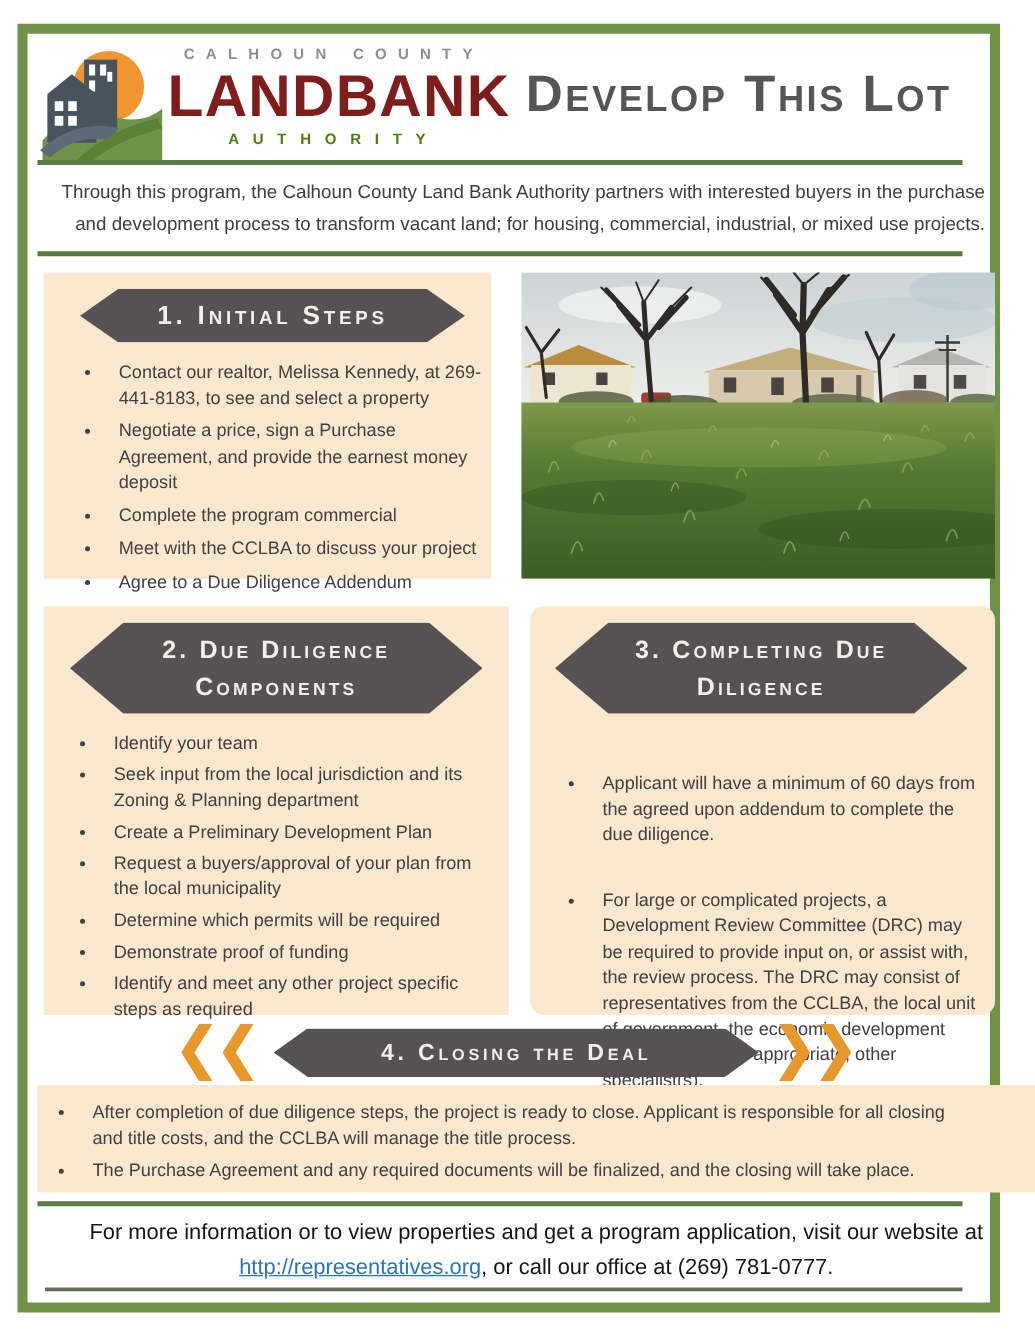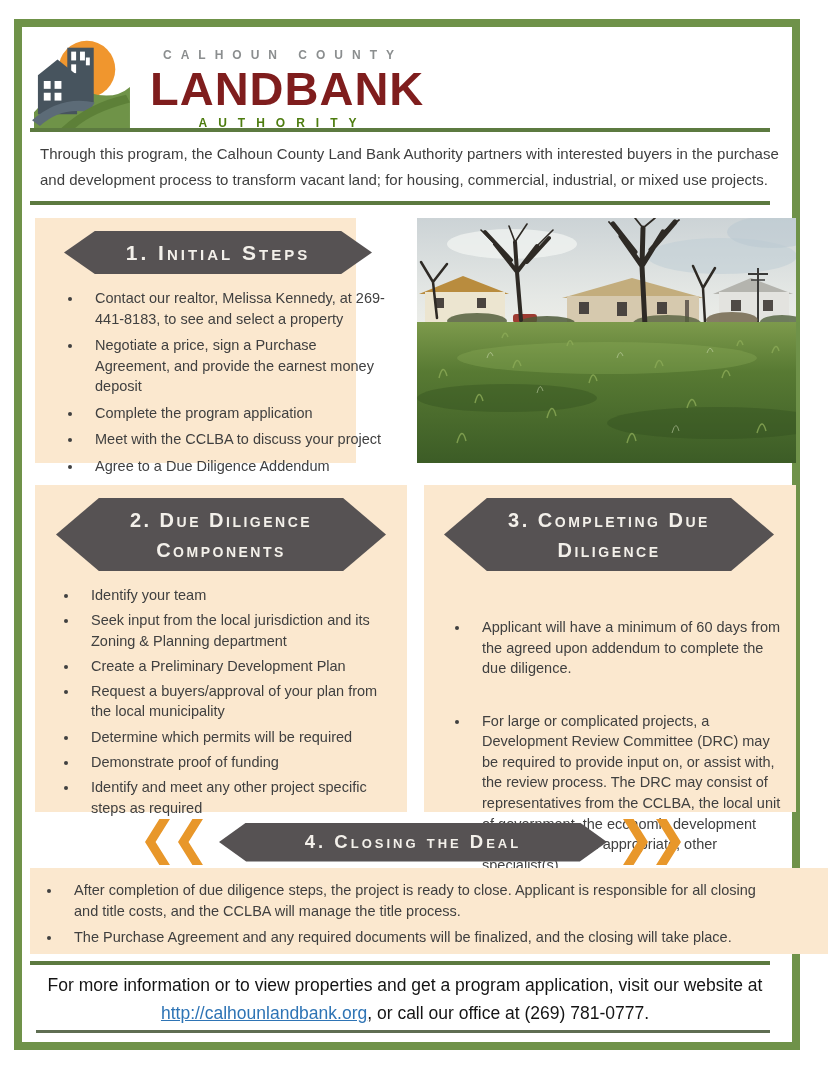--- a/index.html
+++ b/index.html
@@ -4,31 +4,31 @@
 <style>
   * { margin:0; padding:0; box-sizing:border-box; }
   html,body { background:#ffffff; }
   body { width:828px; height:1072px; font-family:"Liberation Sans", sans-serif; position:relative; }
   .page { position:absolute; left:0; top:0; width:828px; height:1072px; background:#ffffff; overflow:hidden; }
   .frame { position:absolute; left:14px; top:19px; width:786px; height:1031px; border:8px solid #6f9249; background:transparent; }
 
   
   .logo-wrap { position:absolute; left:30px; top:32px; width:370px; height:100px; }
   .logo-icon { position:absolute; left:2px; top:2px; width:98px; height:94px; }
-  .logo-text { position:absolute; left:104px; top:16px; width:266px; text-align:center;margin-left:16px; }
+  .logo-text { position:absolute; left:104px; top:4px; width:266px; text-align:center; }
   .logo-top { font-size:12px; letter-spacing:9px; color:#8b8e8f; font-weight:bold; }
   .logo-main { font-size:47px; font-weight:bold; color:#7f1d1d; letter-spacing:1px; line-height:1.05; margin-top:2px; }
   .logo-bottom { font-size:12px; letter-spacing:11px; color:#4d7c0f; font-weight:bold; margin-top:3px; }
   .doc-title { position:absolute; left:398px; top:52px; width:386px; text-align:center;
                font-variant:small-caps; font-weight:bold; font-size:41px; letter-spacing:2px; color:#57545​5; color:#585556; }
 
   .rule { position:absolute; height:4px; background:#5c7a40; }
   .rule-thin { position:absolute; height:3px; background:#5f6e52; }
 
-  .intro { position:absolute; left:40px; top:141px; width:748px; text-align:left;
+  .intro { position:absolute; left:40px; top:141px; width:748px; text-align:right;
            font-size:15px; line-height:1.73; color:#3e3e3e; }
 
   
   .panel { position:absolute; background:#fbe8cf; }
   .hex { background:#565253; color:#f3f0ea; font-variant:small-caps; font-weight:bold;
          text-align:center; display:flex; align-items:center; justify-content:center; }
   .hex-one { clip-path:polygon(10% 0,90% 0,100% 50%,90% 100%,10% 100%,0 50%); }
   .hex-two { clip-path:polygon(13% 0,87% 0,100% 50%,87% 100%,13% 100%,0 50%); }
 
   .banner1 { position:absolute; left:29px; top:13px; width:308px; height:43px; font-size:21px; letter-spacing:3px; }
@@ -52,21 +52,21 @@
   
   .closing-row { position:absolute; left:30px; top:818px; width:766px; height:48px;
                  display:flex; align-items:center; justify-content:center; }
   .chev { width:32px; height:46px; background:#e8972a; }
   .chev-l { clip-path:polygon(45% 0,78% 0,33% 50%,78% 100%,45% 100%,0 50%); margin-right:1px; }
   .chev-r { clip-path:polygon(55% 0,22% 0,67% 50%,22% 100%,55% 100%,100% 50%); margin-left:1px; }
   .banner4 { width:388px; height:39px; font-size:18.5px; letter-spacing:3px; margin:0 8px;
              clip-path:polygon(7% 0,93% 0,100% 50%,93% 100%,7% 100%,0 50%); }
 
   
-  .footer { position:absolute; left:22px; top:971px; width:766px; text-align:center;
+  .footer { position:absolute; left:46px; top:971px; width:766px; text-align:center;
             font-size:17.5px; line-height:1.62; color:#141414; }
   .footer a { color:#2e74b5; text-decoration:underline; }
 </style>
 </head>
 <body>
 
 <div class="page">
   <div class="frame"></div>
 
   <div class="logo-wrap">
@@ -85,33 +85,34 @@
         <rect x="23" y="60" width="7" height="8" fill="#fff"></rect>
       <path d="M0 88 Q30 62 64 70 L58 80 Q30 74 8 94 Z" fill="#5c6b77"></path>
       <path d="M30 96 Q58 70 96 62 L100 70 Q62 80 44 96 Z" fill="#5d8038"></path>
     </svg>
     <div class="logo-text">
       <div class="logo-top">CALHOUN COUNTY</div>
       <div class="logo-main">LANDBANK</div>
       <div class="logo-bottom">AUTHORITY</div>
     </div>
   </div>
+  <div class="doc-title">Develop This Lot</div>
 
   <div class="rule" style="left:30px; top:128px; width:740px;"></div>
 
   <div class="intro">Through this program, the Calhoun County Land Bank Authority partners with interested buyers in the purchase and development process to transform vacant land; for housing, commercial, industrial, or mixed use projects.</div>
 
   <div class="rule" style="left:30px; top:201px; width:740px;"></div>
 
-  <div class="panel p1" style="left:35px; top:218px; width:321px; height:245px;">
+  <div class="panel p1" style="left:35px; top:218px; width:358px; height:245px;">
     <div class="hex hex-one banner1">1. Initial Steps</div>
     <ul class="bullets">
       <li>Contact our realtor, Melissa Kennedy, at 269-441-8183, to see and select a property</li>
       <li>Negotiate a price, sign a Purchase Agreement, and provide the earnest money deposit</li>
-      <li>Complete the program application</li>
+      <li>Complete the program commercial</li>
       <li>Meet with the CCLBA to discuss your project</li>
       <li>Agree to a Due Diligence Addendum</li>
     </ul>
   </div>
 
   <div class="photo">
     <svg viewBox="0 0 379 245" preserveAspectRatio="none">
       <defs>
         <linearGradient id="sky" x1="0" y1="0" x2="0" y2="1">
           <stop offset="0" stop-color="#ccd3d6"></stop>
@@ -202,21 +203,21 @@
       <li>Identify your team</li>
       <li>Seek input from the local jurisdiction and its Zoning &amp; Planning department</li>
       <li>Create a Preliminary Development Plan</li>
       <li>Request a buyers/approval of your plan from the local municipality</li>
       <li>Determine which permits will be required</li>
       <li>Demonstrate proof of funding</li>
       <li>Identify and meet any other project specific steps as required</li>
     </ul>
   </div>
 
-  <div class="panel p3" style="left:424px; top:485px; width:372px; height:327px;">
+  <div class="panel p3" style="left:424px; top:485px; width:372px; height:327px;border-radius:11px;">
     <div class="hex hex-two banner3">3. Completing Due Diligence</div>
     <ul class="bullets">
       <li>Applicant will have a minimum of 60 days from the agreed upon addendum to complete the due diligence.</li>
       <li>For large or complicated projects, a Development Review Committee (DRC) may be required to provide input on, or assist with, the review process. The DRC may consist of representatives from the CCLBA, the local unit of government, the economic development agency, and when appropriate, other specialist(s).</li>
     </ul>
   </div>
 
   <div class="closing-row">
     <div class="chev chev-l"></div>
     <div class="chev chev-l"></div>
@@ -229,17 +230,17 @@
     <ul class="bullets">
       <li>After completion of due diligence steps, the project is ready to close. Applicant is responsible for all closing and title costs, and the CCLBA will manage the title process.</li>
       <li>The Purchase Agreement and any required documents will be finalized, and the closing will take place.</li>
     </ul>
   </div>
 
   <div class="rule" style="left:30px; top:961px; width:740px;"></div>
 
   <div class="footer">
     <span>For more information or to view properties and get a program application, visit our website at</span><br>
-    <a href="#">http://calhounlandbank.org</a><span>, or call our office at (269) 781-0777.</span>
+    <a href="#">http://representatives.org</a><span>, or call our office at (269) 781-0777.</span>
   </div>
 
   <div class="rule-thin" style="left:36px; top:1030px; width:734px;"></div>
 </div>
 
 </body></html>

